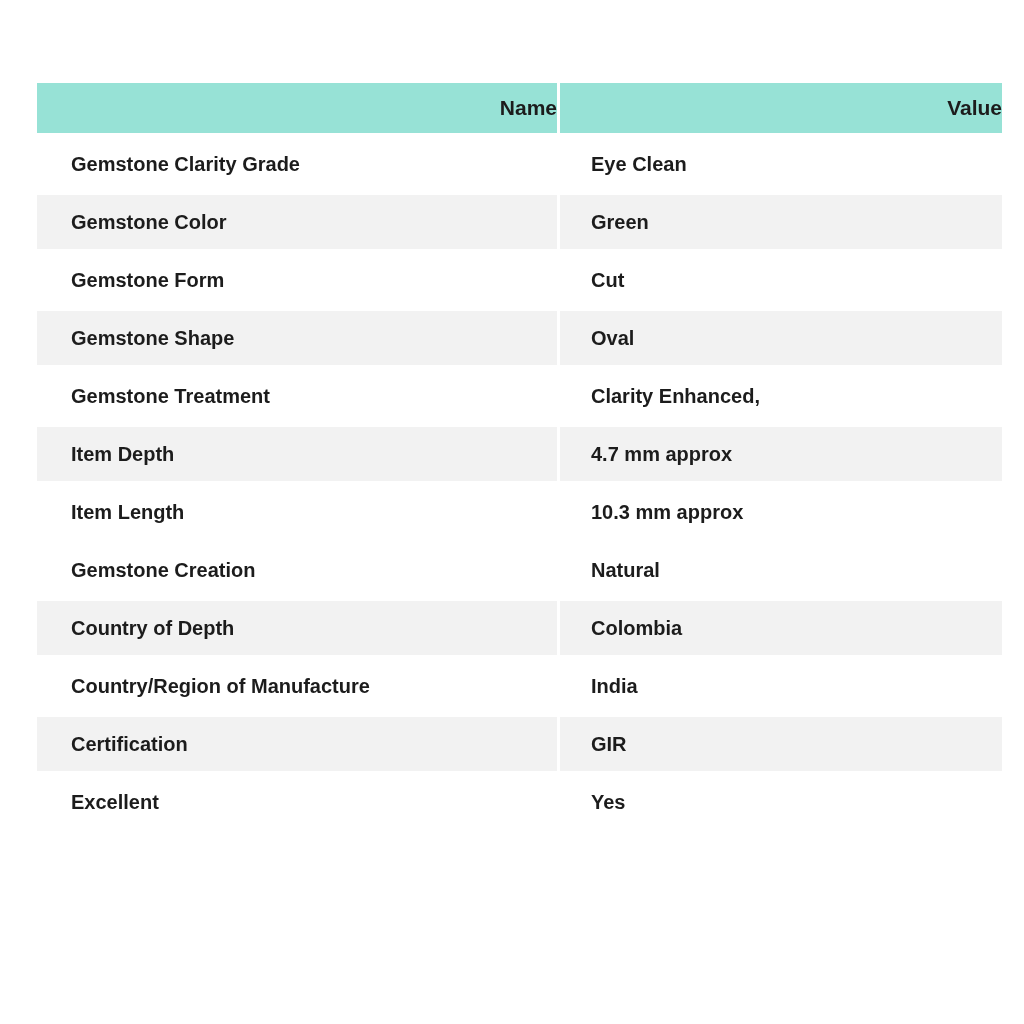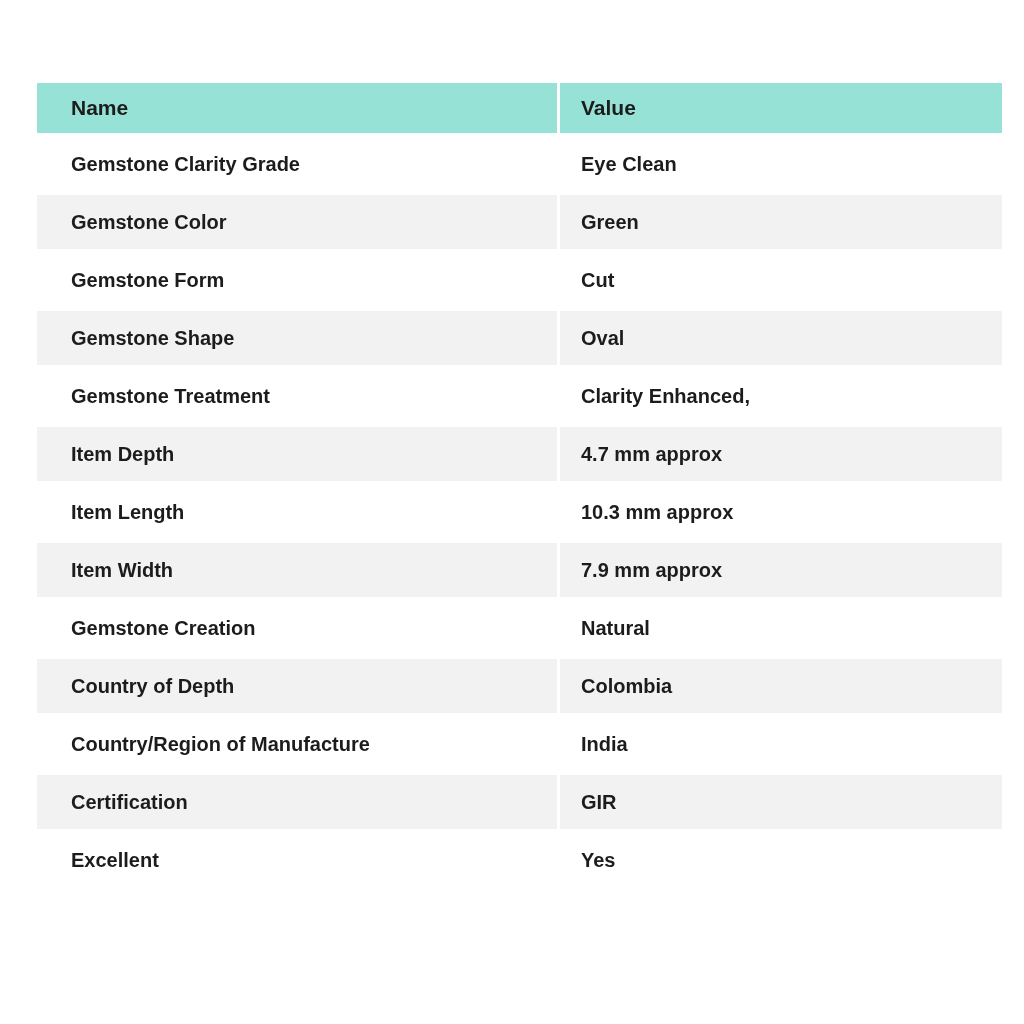--- a/index.html
+++ b/index.html
@@ -25,21 +25,21 @@
   }
   table.specs {
     width: 100%;
     border-collapse: separate;
     border-spacing: 0;
     table-layout: fixed;
   }
   table.specs th {
     background: var(--header-bg, #97e2d6);
     height: 50px;
-    text-align: left;
+    text-align: right;
     vertical-align: middle;
     font-size: 21px;
     font-weight: 600;
     color: var(--text-color, #111111);
     padding: 0;
   }
   table.specs td {
     height: 54px;
     vertical-align: middle;
     font-size: 20px;
@@ -55,21 +55,21 @@
     background: var(--row-alt-bg, #f2f2f2);
   }
   table.specs th.col-name,
   table.specs td.col-name {
     width: 486px;
     padding-left: 34px;
     border-right: 3px solid #ffffff;
   }
   table.specs th.col-value,
   table.specs td.col-value {
-    padding-left: 21px;
+    padding-left: 31px;
   }
 </style>
 </head>
 <body>
 
 <div class="page">
   <div class="specs-table-wrap">
     <table class="specs">
       <thead>
         <tr>
@@ -99,24 +99,20 @@
             <td class="col-value">Clarity Enhanced,</td>
           </tr>
           <tr class="alt">
             <td class="col-name">Item Depth</td>
             <td class="col-value">4.7 mm approx</td>
           </tr>
           <tr>
             <td class="col-name">Item Length</td>
             <td class="col-value">10.3 mm approx</td>
           </tr>
-          <tr class="alt">
-            <td class="col-name">Item Width</td>
-            <td class="col-value">7.9 mm approx</td>
-          </tr>
           <tr>
             <td class="col-name">Gemstone Creation</td>
             <td class="col-value">Natural</td>
           </tr>
           <tr class="alt">
             <td class="col-name">Country of Depth</td>
             <td class="col-value">Colombia</td>
           </tr>
           <tr>
             <td class="col-name">Country/Region of Manufacture</td>

